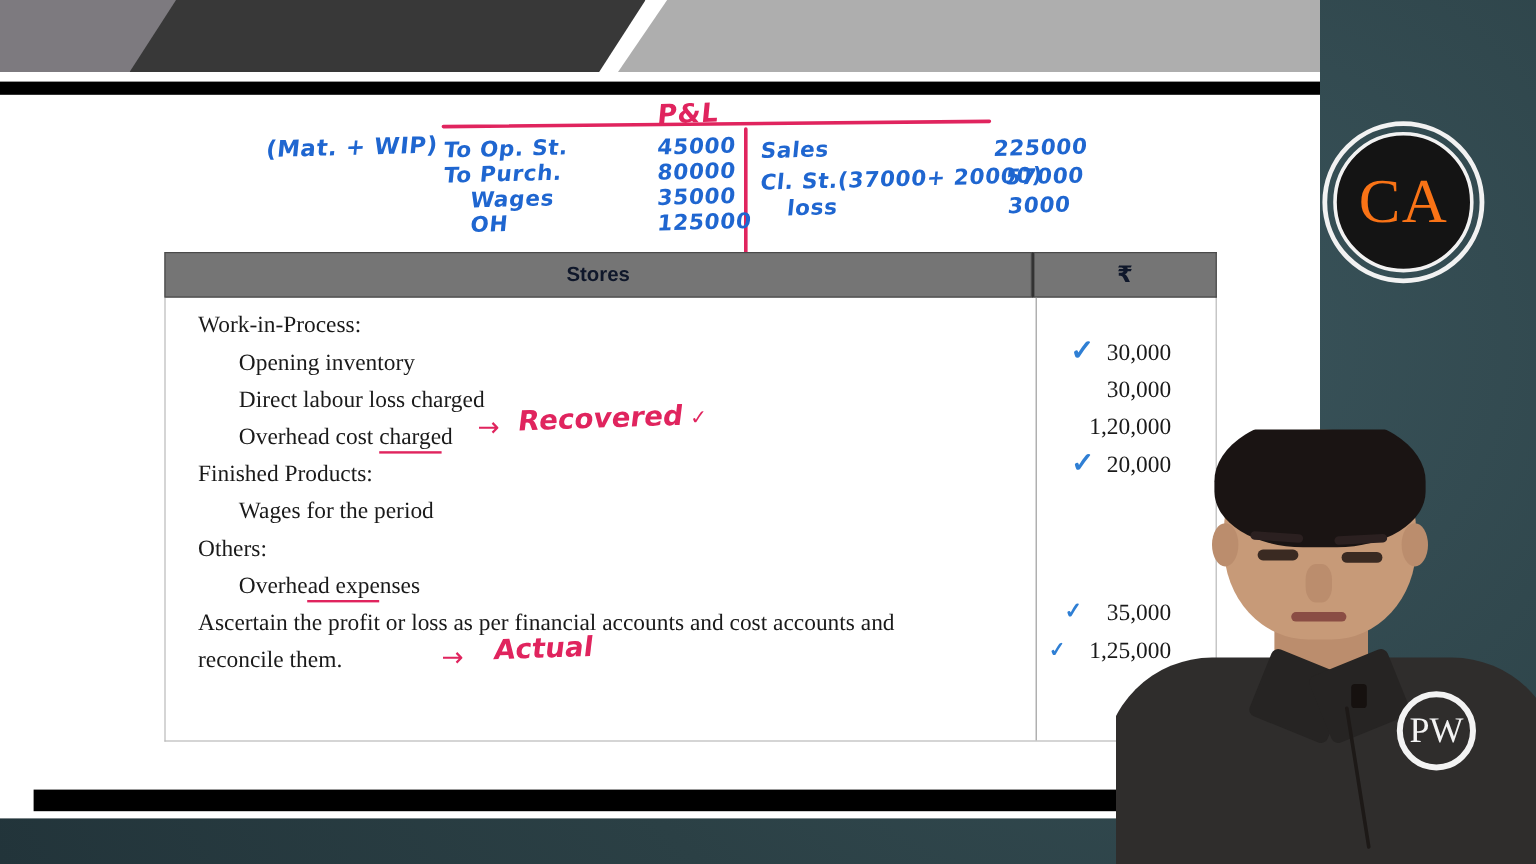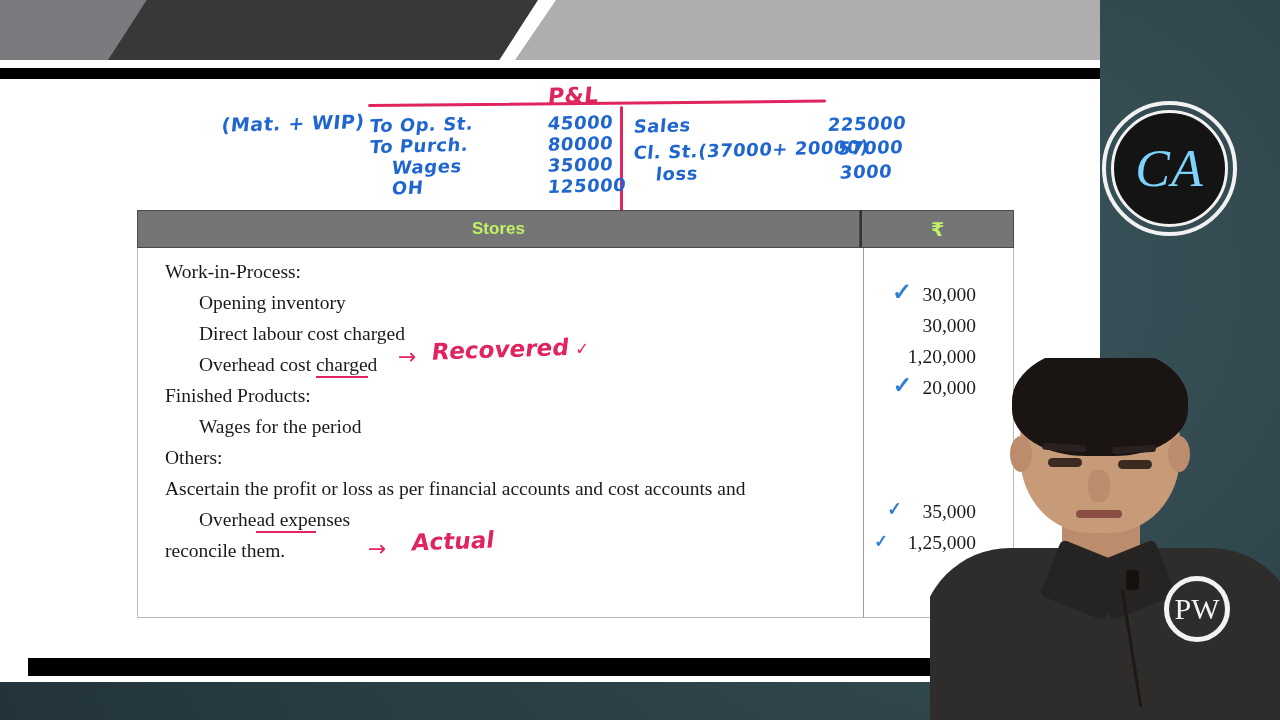--- a/index.html
+++ b/index.html
@@ -63,21 +63,21 @@
   #red-h-rule { position:absolute; left:368px; top:104px; width:458px; height:3px;
                 background:#e0245e; transform:rotate(-0.55deg); transform-origin:left center;
                 border-radius:2px; }
   #red-v-rule { position:absolute; left:620px; top:106px; width:3px; height:133px;
                 background:#e0245e; border-radius:2px; }
 
   
   #tbl { position:absolute; left:137px; top:210px; width:877px; }
   #tbl-head { display:flex; height:38px; }
   .th {
-    background:#757575; color:#bef264; font-weight:700; font-size:17px;
+    background:#757575; color:#0f172a; font-weight:700; font-size:17px;
     display:flex; align-items:center; justify-content:center;
     font-family:"Liberation Sans", sans-serif;
     border:1px solid #4a4a4a;
   }
   #th-stores { width:723px; }
   #th-rupee  { width:154px; border-left:2px solid #333; font-size:19px;
                font-family:"DejaVu Sans", sans-serif; }
 
   #tbl-body {
     border:1px solid #b9b9b9; border-top:none;
@@ -110,22 +110,22 @@
              font-family:"DejaVu Sans", sans-serif; }
   #ink-actual { left:412px; top:528px; font-size:23px; transform:skewX(-9deg) rotate(-2deg); }
   #arrow-2 { position:absolute; left:368px; top:536px; font-size:22px; color:#e0245e;
              font-family:"DejaVu Sans", sans-serif; }
 
   
   #ca-logo { position:absolute; left:1102px; top:101px; width:135px; height:135px; }
   #ca-outer { position:absolute; inset:0; border-radius:50%; border:4px solid #f2f2f2; }
   #ca-inner { position:absolute; inset:9px; border-radius:50%; background:#141414;
               border:3px solid #f2f2f2; display:flex; align-items:center; justify-content:center; }
-  #ca-text { color:#7dd3fc; font-family:"Liberation Serif", serif; font-size:52px;
-             letter-spacing:1px; line-height:1;font-style:italic; }
+  #ca-text { color:#f97316; font-family:"Liberation Serif", serif; font-size:52px;
+             letter-spacing:1px; line-height:1; }
 
   
   #presenter { position:absolute; left:930px; top:358px; width:350px; height:375px; overflow:hidden; }
   #head { position:absolute; left:90px; top:0px; width:160px; height:175px;
           background:#c79a78; border-radius:48% 48% 44% 44%; }
   #hair { position:absolute; left:82px; top:-12px; width:176px; height:110px;
           background:#1a1413; border-radius:50% 50% 42% 42%; }
   #ear-l { position:absolute; left:80px; top:78px; width:22px; height:36px;
            background:#bb8d6d; border-radius:50%; }
   #ear-r { position:absolute; left:238px; top:78px; width:22px; height:36px;
@@ -213,31 +213,31 @@
     <div id="tbl">
       <div id="tbl-head">
         <div class="th" id="th-stores">Stores</div>
         <div class="th" id="th-rupee">₹</div>
       </div>
 
       <div id="tbl-body">
         <div id="col-left">
           <div class="row">Work-in-Process:</div>
           <div class="row ind">Opening inventory</div>
-          <div class="row ind">Direct labour cost charged</div>
+          <div class="row ind">Direct labour loss charged</div>
           <div class="row ind">
             <span>Overhead cost <span class="u-dot">charge</span>d</span>
           </div>
           <div class="row">Finished Products:</div>
           <div class="row ind">Wages for the period</div>
           <div class="row">Others:</div>
-          <div class="row">Ascertain the profit or loss as per financial accounts and cost accounts and</div>
           <div class="row ind">
             <span>Overhe<span class="u-dot">ad expe</span>nses</span>
           </div>
+          <div class="row">Ascertain the profit or loss as per financial accounts and cost accounts and</div>
           <div class="row">reconcile them.</div>
         </div>
 
         <div id="col-right">
           <div class="spacer-row"></div>
           <div class="amt-row">
             <span class="tick tick-a">✓</span>
             <span>30,000</span>
           </div>
           <div class="amt-row">

